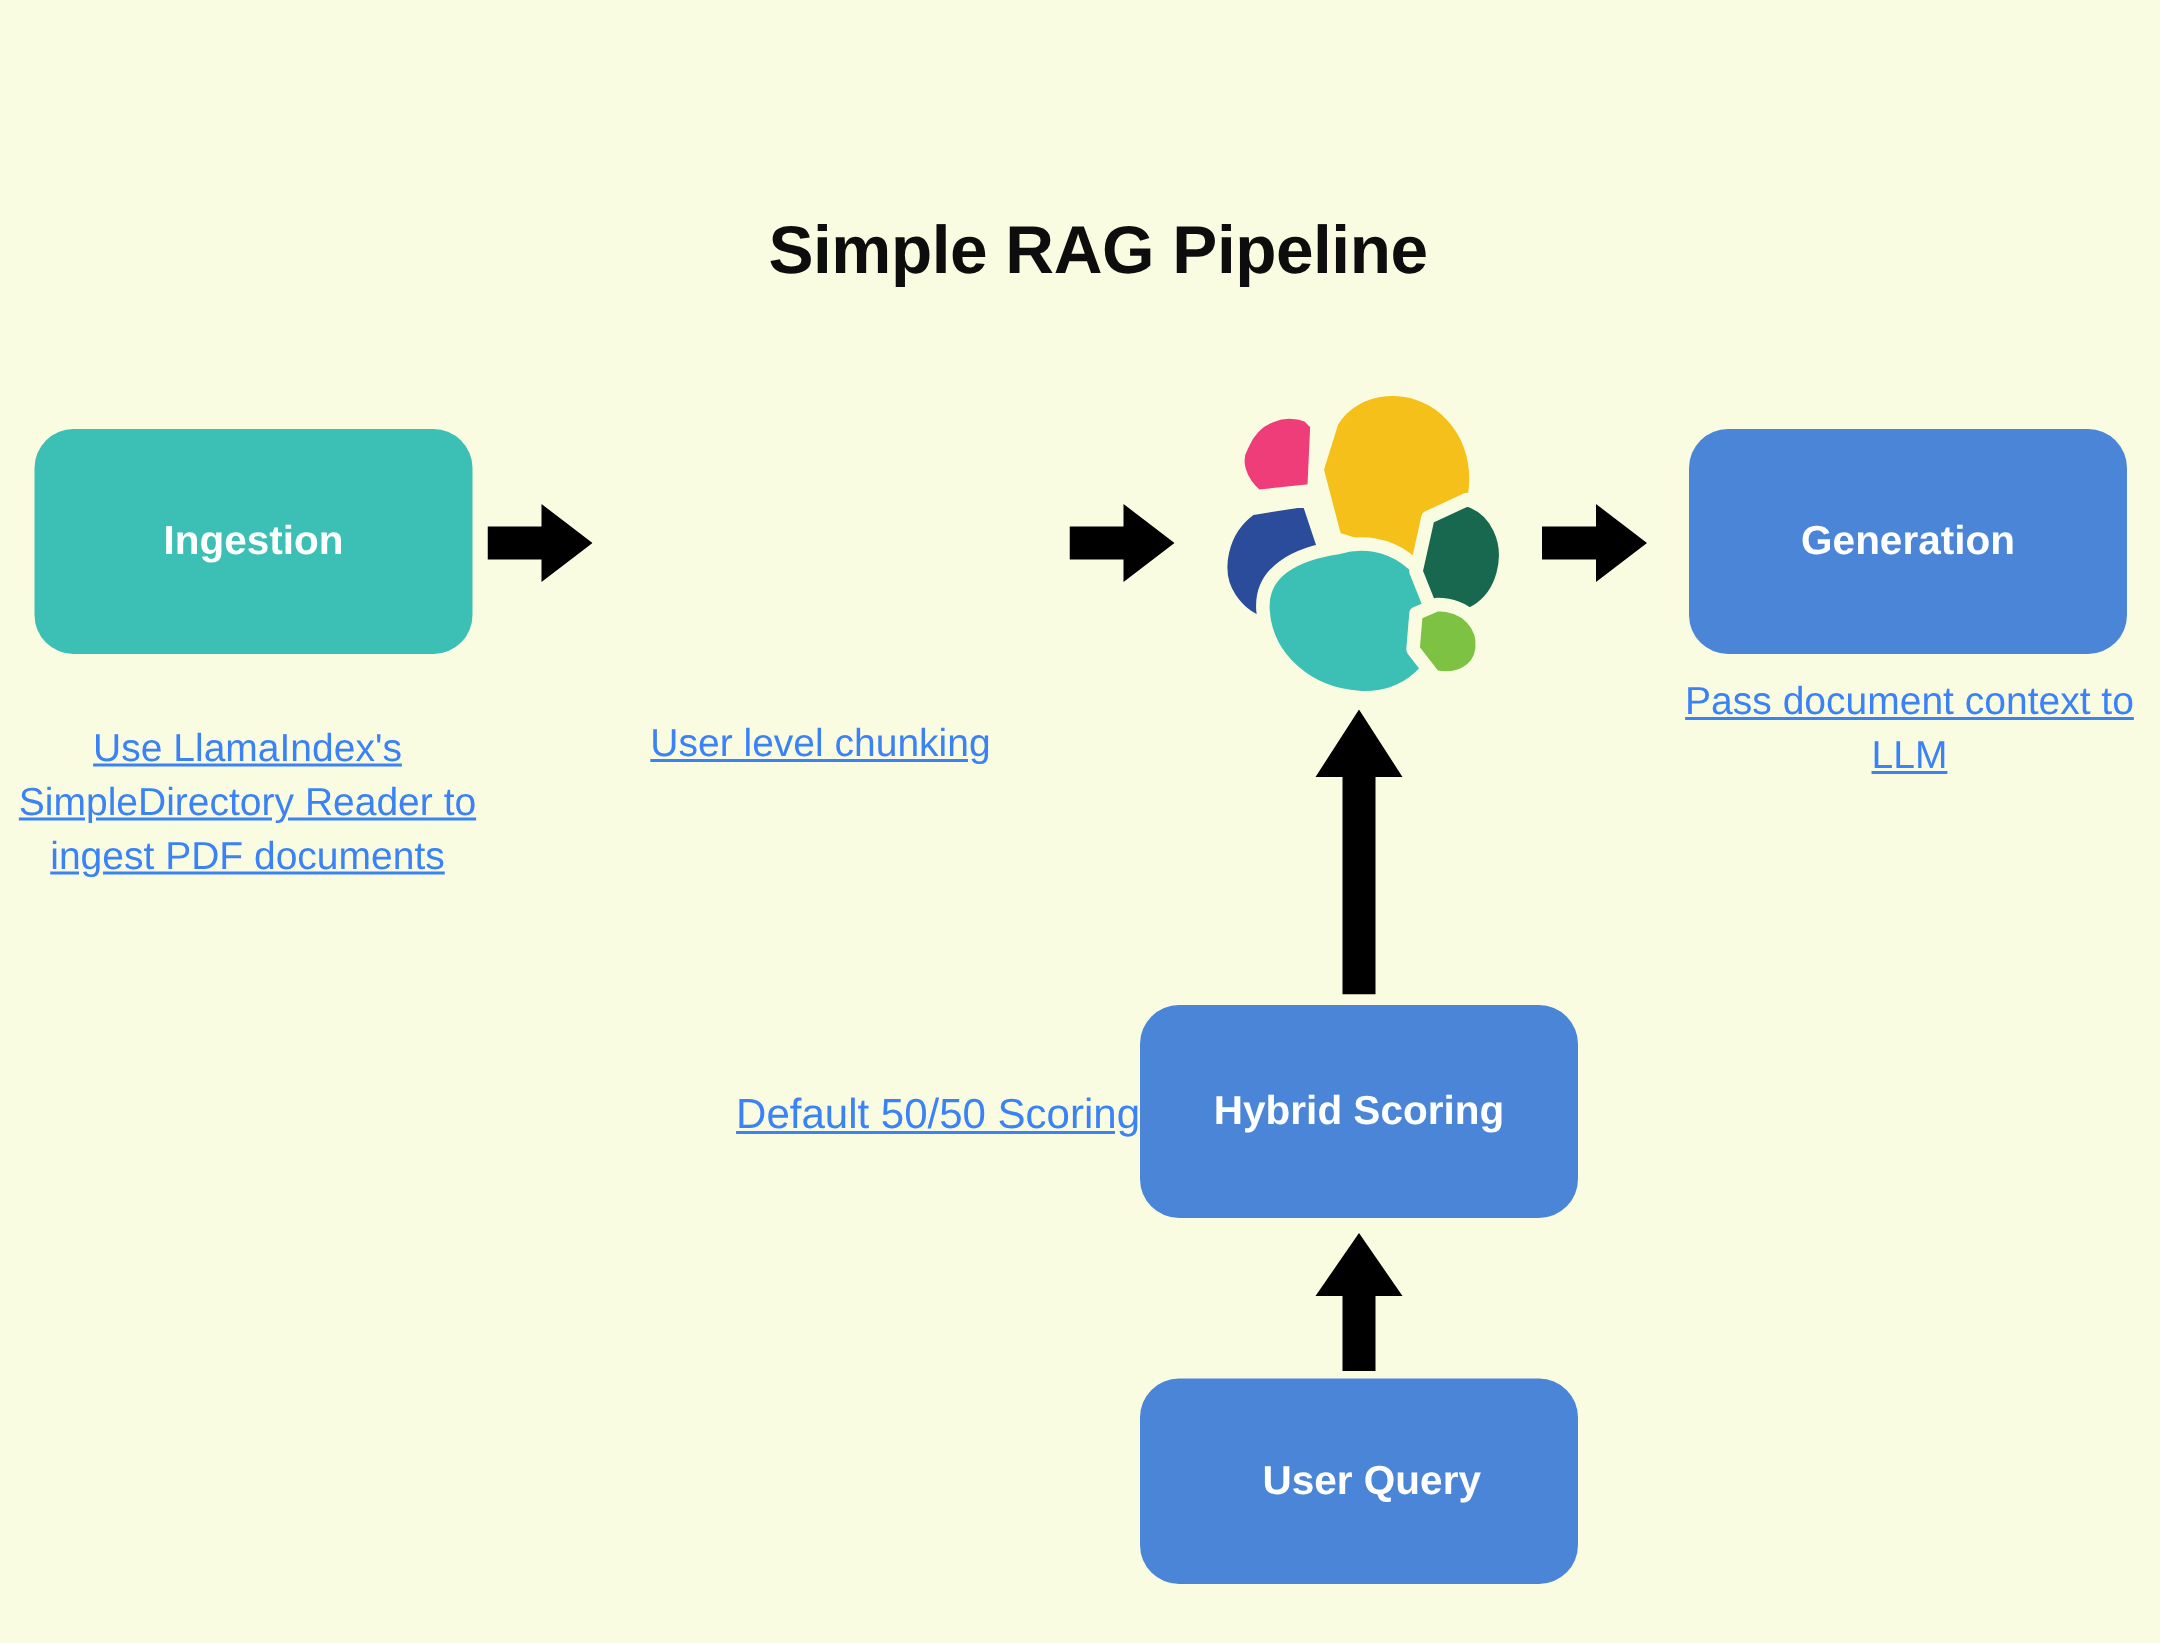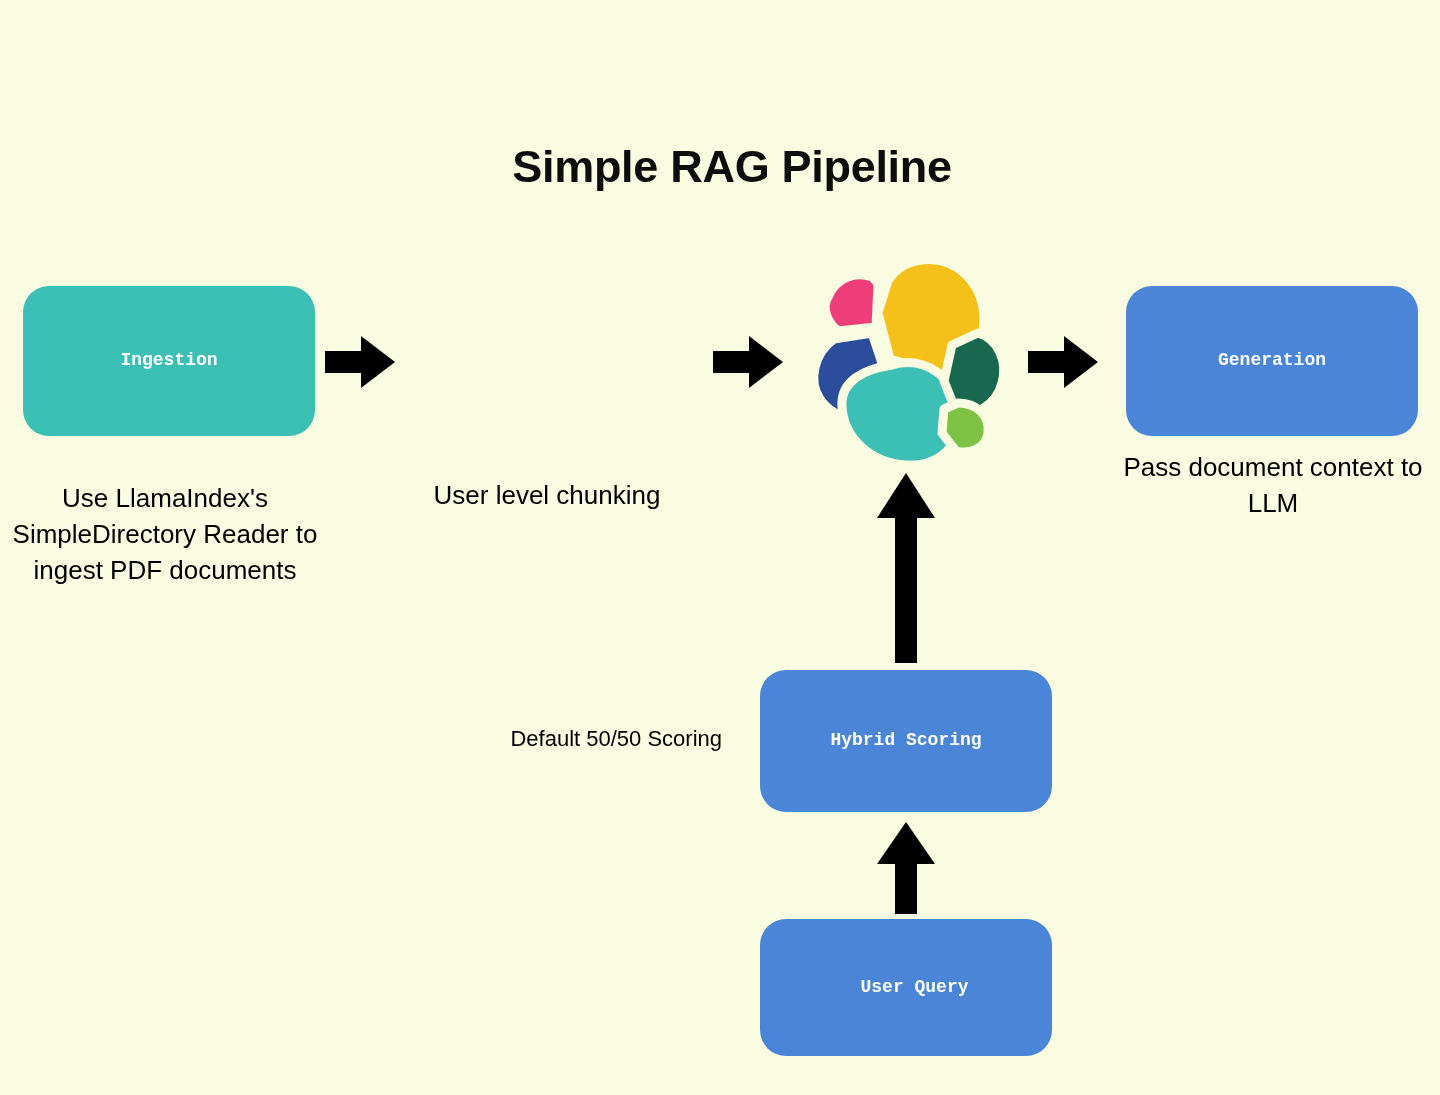--- a/index.html
+++ b/index.html
@@ -37,27 +37,26 @@
   
   .node {
     position: absolute;
     border-radius: 26px;
     display: flex;
     align-items: center;
     justify-content: center;
     box-sizing: border-box;
   }
   .node .node-label {
-    font-size: 18px;
+    font-size: 27px;
     font-weight: bold;
     color: #ffffff;
     line-height: 1.1;
     position: relative;
     display: inline-block;
-    font-family: Liberation Mono, monospace;
   }
   .node.teal   { background: #3cbfb4; }
   .node.blue   { background: #4a85d8; }
 
   
   .spell-underline::after {
     content: "";
     position: absolute;
     left: 0;
     right: 0;
@@ -74,30 +73,31 @@
   #node-ingestion  { left: 23px;   top: 286px; width: 292px; height: 150px; }
   #node-chunker    { left: 401px;  top: 286px; width: 292px; height: 150px; }
   #node-generation { left: 1126px; top: 286px; width: 292px; height: 150px; }
   #node-hybrid     { left: 760px;  top: 670px; width: 292px; height: 142px; }
   #node-query      { left: 760px;  top: 919px; width: 292px; height: 137px; padding-left: 17px; }
 
   
   .caption {
     position: absolute;
     font-size: 26px;
-    color: #000000;
+    color: #3b82f6;
     line-height: 1.38;
     text-align: center;
+    text-decoration: underline;
   }
   #caption-ingestion  { left: 4px;   top: 481px; width: 322px; }
   #caption-chunker    { left: 392px; top: 478px; width: 310px; }
   #caption-generation { left: 1118px;top: 450px; width: 310px; }
   #caption-hybrid     {
-    left: 382px; top: 724px; width: 340px;
-    text-align: right; font-size: 22px;
+    left: 420px; top: 724px; width: 340px;
+    text-align: right; font-size: 28px;
   }
 
   
   .arrow { position: absolute; }
   #arrow-1 { left: 325px; top: 334px;  width: 70px; height: 56px; }
   #arrow-2 { left: 713px; top: 334px;  width: 70px; height: 56px; }
   #arrow-3 { left: 1028px;top: 334px;  width: 70px; height: 56px; }
   #arrow-up-1 { left: 873px; top: 473px; width: 66px; height: 190px; }
   #arrow-up-2 { left: 873px; top: 822px; width: 66px; height: 92px; }
 

